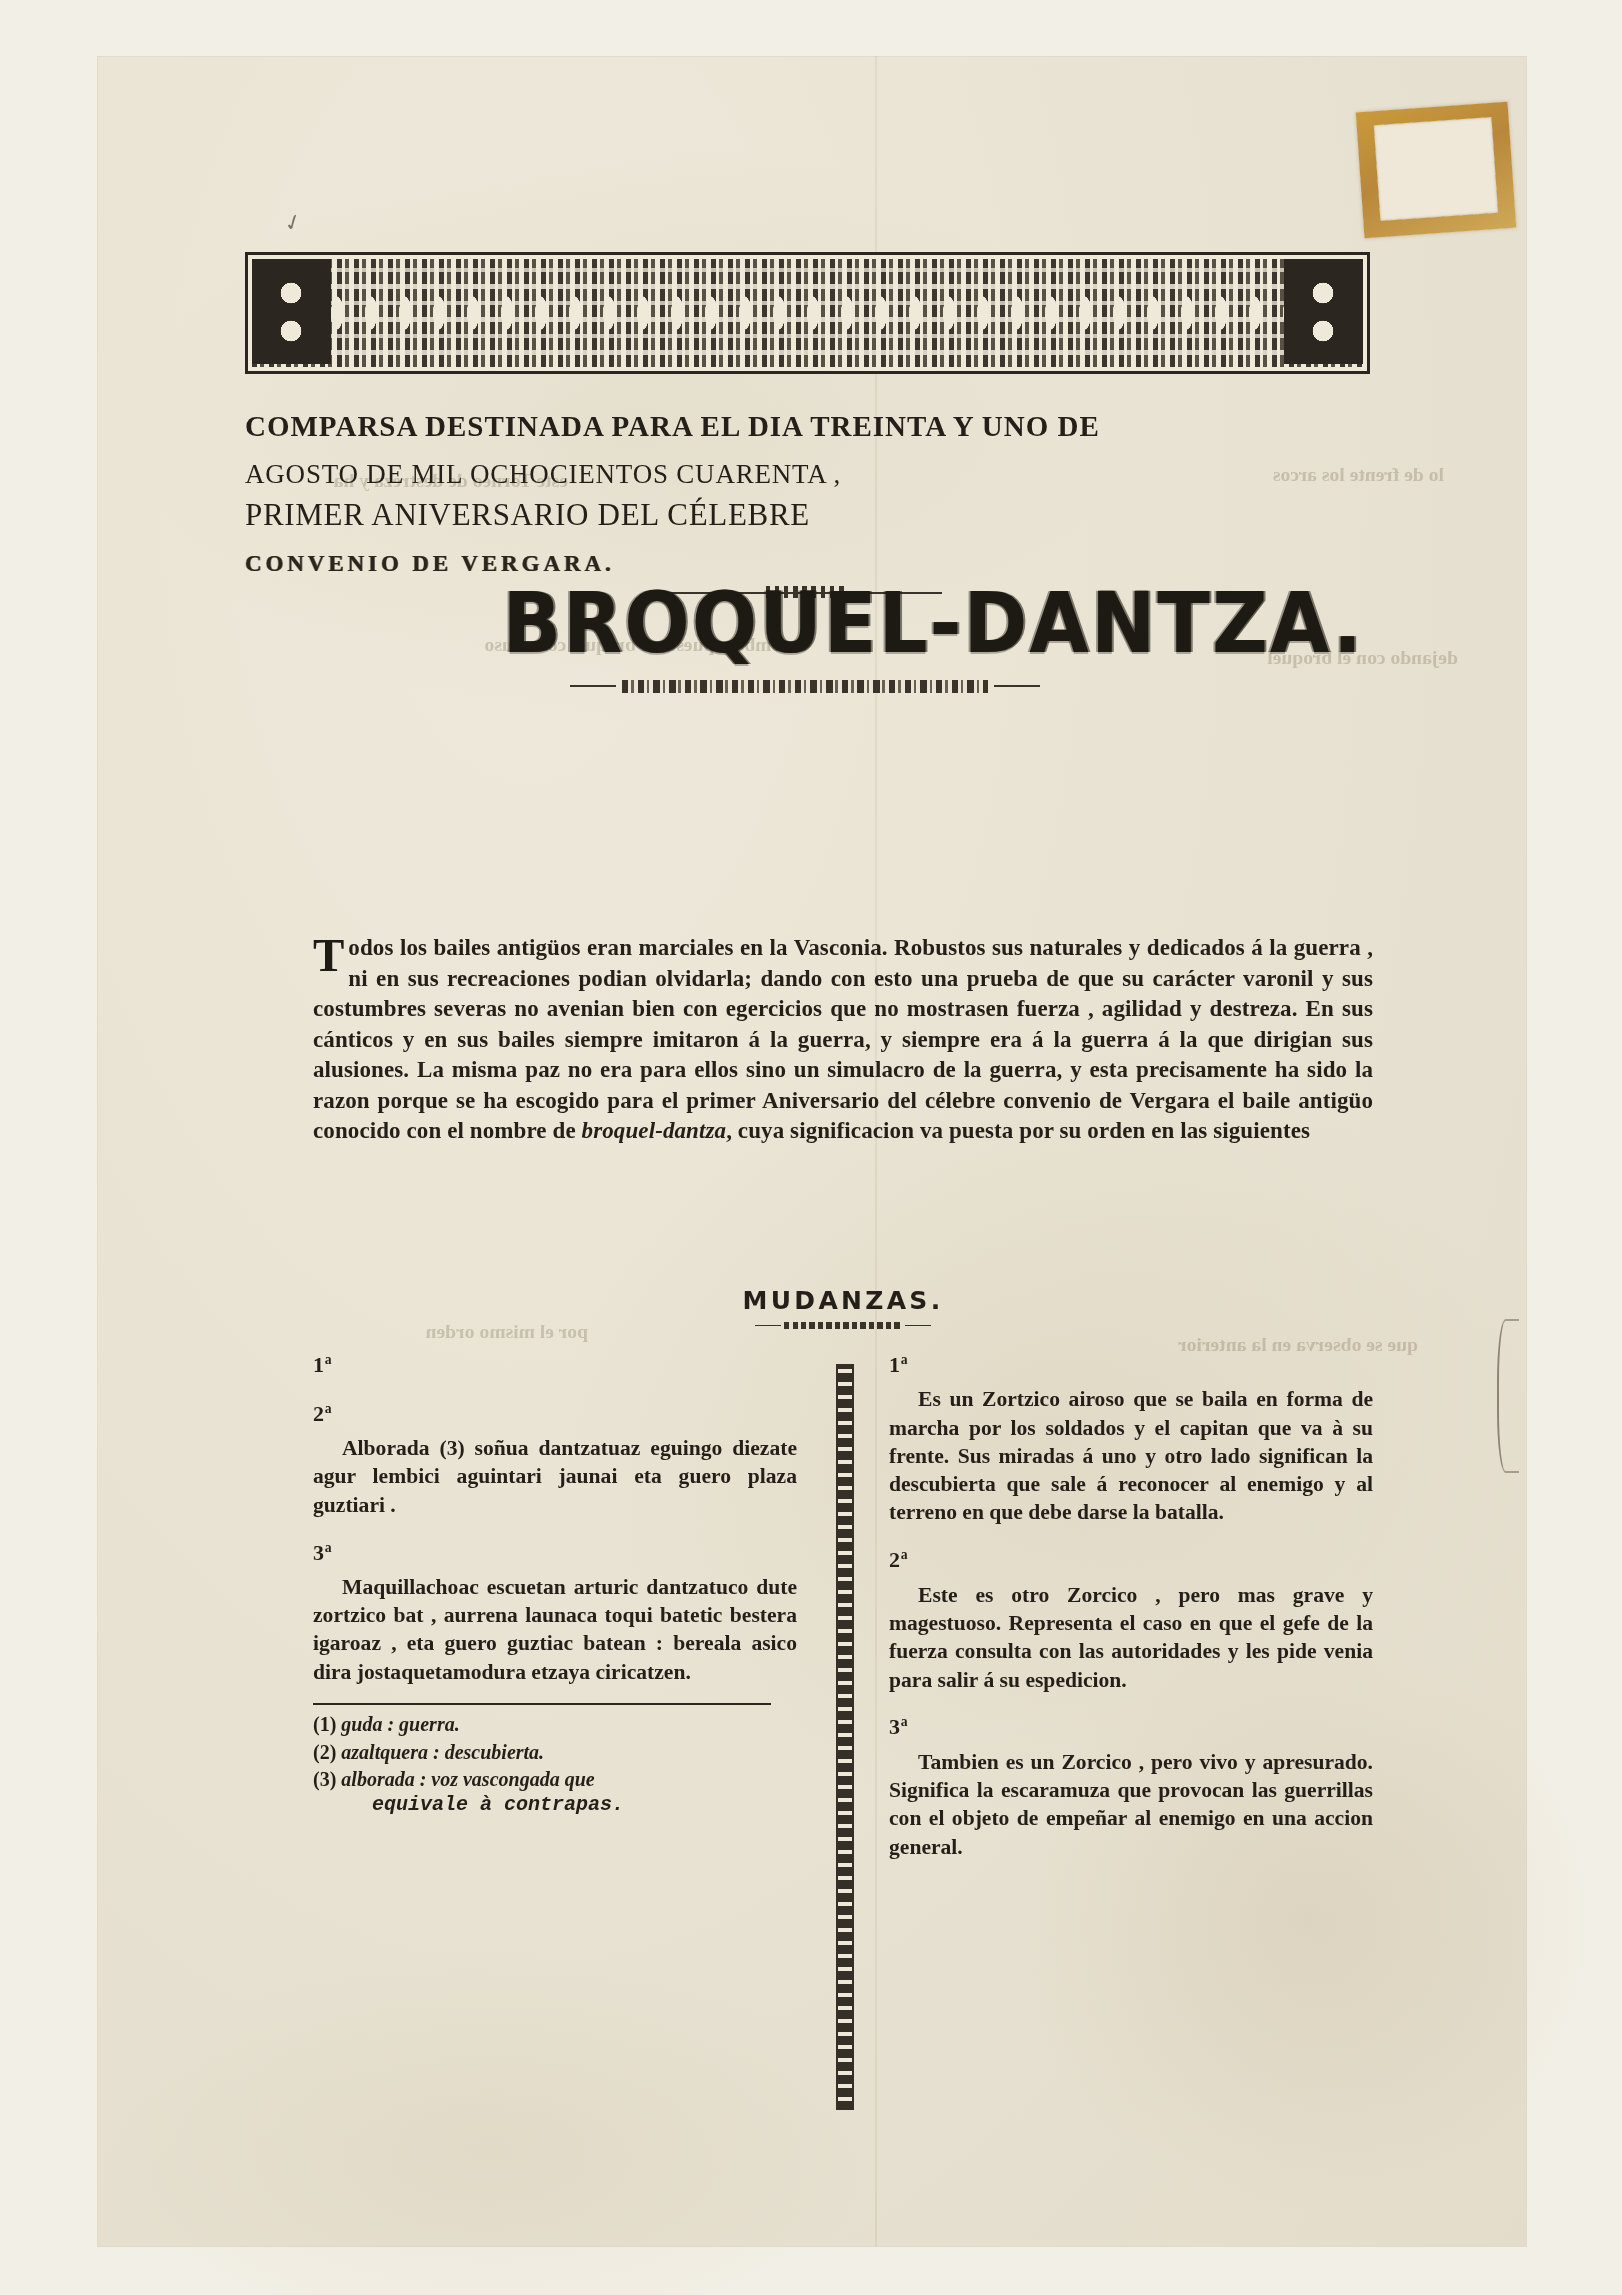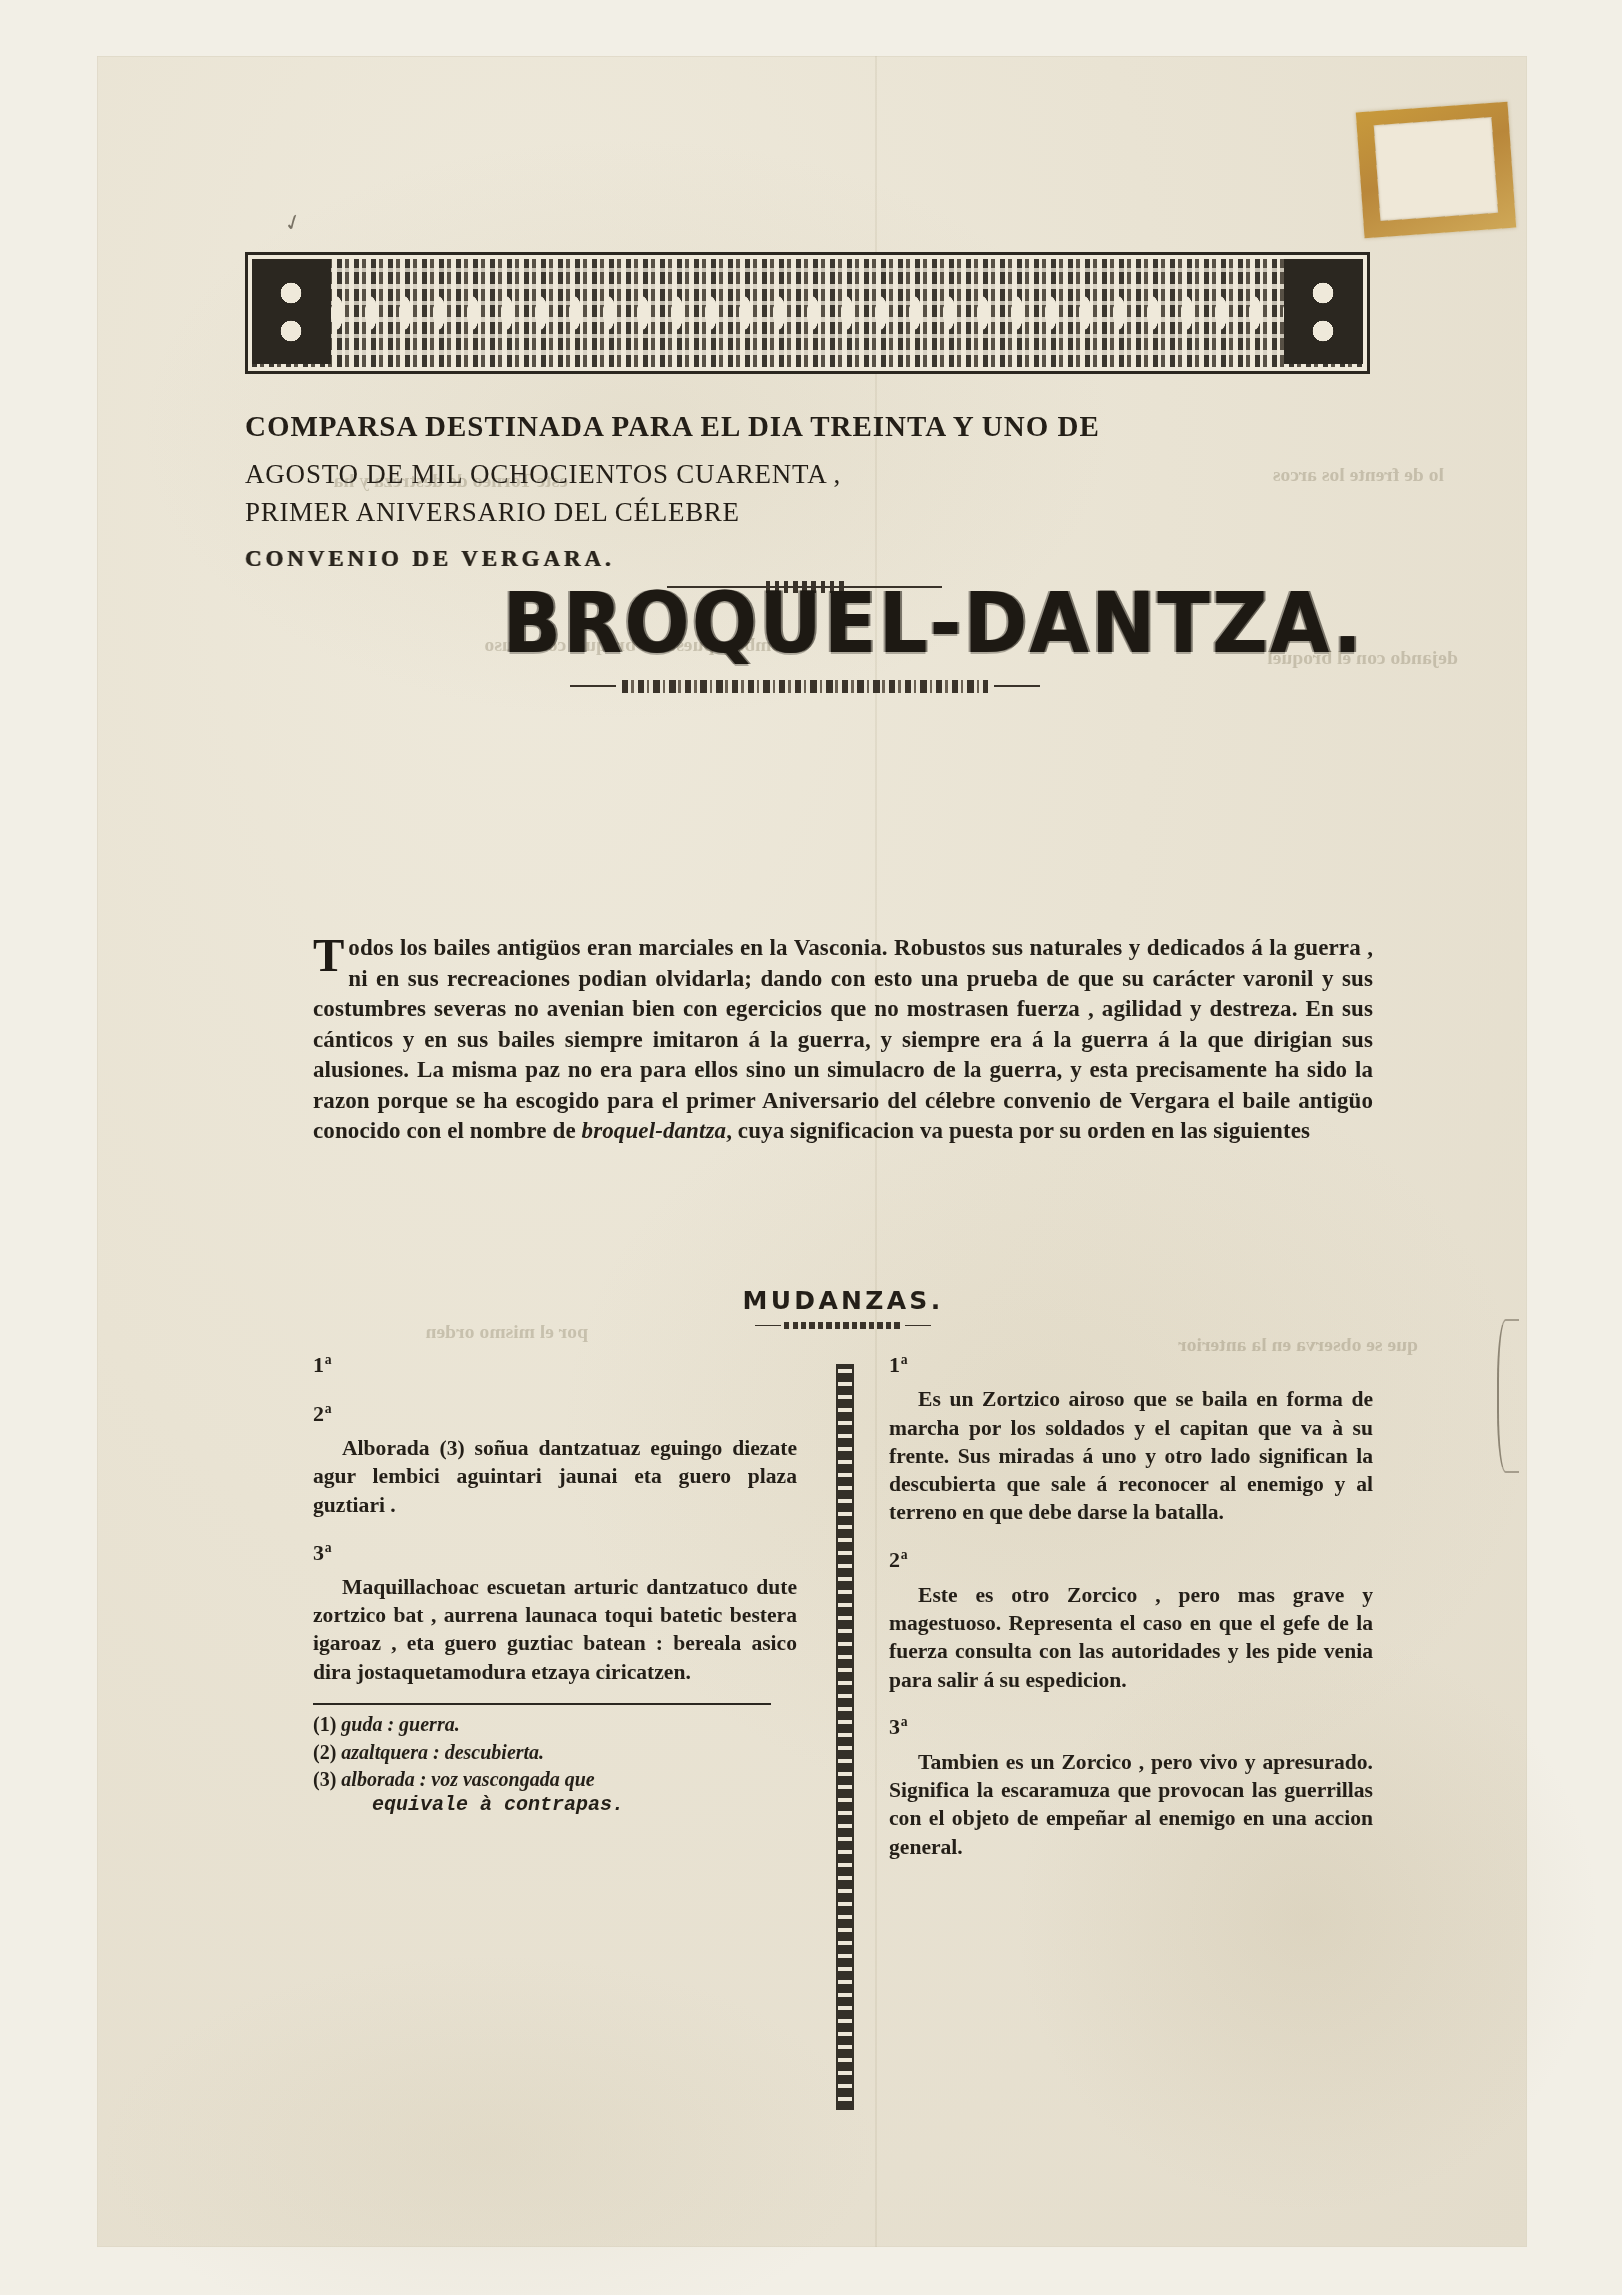--- a/index.html
+++ b/index.html
@@ -136,21 +136,21 @@
     font-family: "Liberation Serif", serif;
   }
   .t-line2 {
     font-size: 27px;
     letter-spacing: 0.8px;
     line-height: 1.26;
     margin-top: 13px;
     font-family: "Liberation Serif", serif;
   }
   .t-line3 {
-    font-size: 27px;
+    font-size: 31px;
     letter-spacing: 0.7px;
     line-height: 1.3;
     margin-top: 3.9px;
   }
   .t-convenio {
     margin-top: 15.7px;
     font-size: 23px;
     font-weight: bold;
     letter-spacing: 3.9px;
     color: #2a251d;

